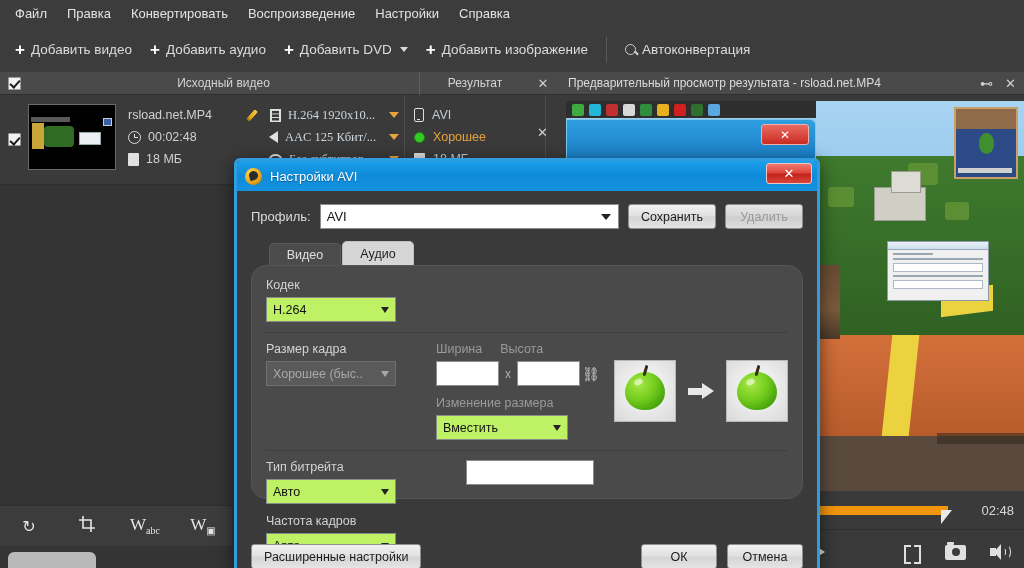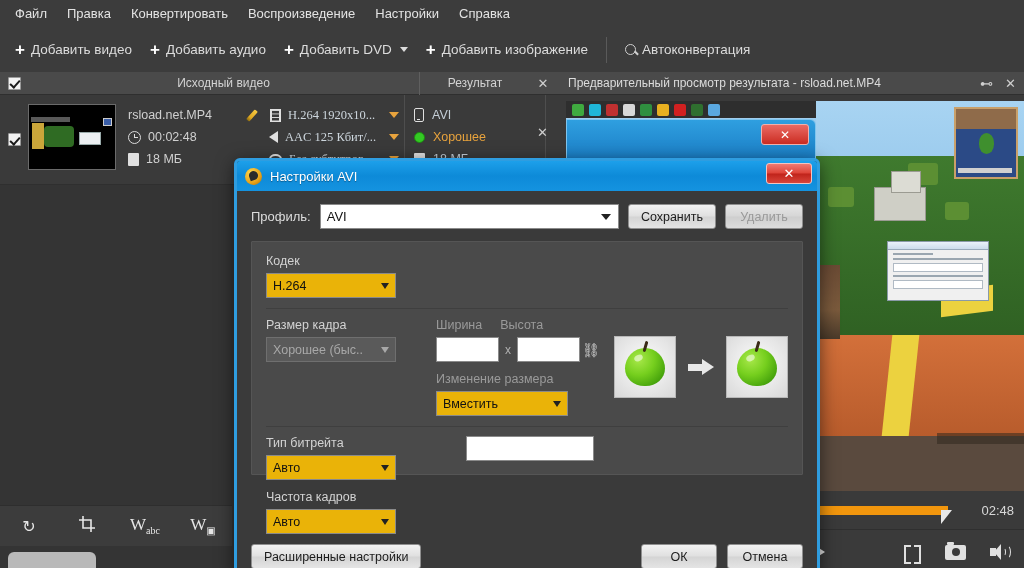--- a/index.html
+++ b/index.html
@@ -391,28 +391,28 @@
     height: 22px; min-width: 72px; padding: 0 14px;
     display: flex; align-items: center; justify-content: center;
     font-size: 12.5px; border-radius: 5px 5px 0 0; cursor: default;
   }
   .tab-inactive { background: #4b4b4b; color: #e0e0e0; border: 1px solid #5a5a5a;
     border-bottom: none; }
   .tab-active { background: #d6d6d6; color: #1f1f1f; border: 1px solid #c0c0c0;
     border-bottom: none; height: 24px; }
 
   .panel {
-    background: #4a4a4a; border-radius: 1px; border: 1px solid #555;
+    background: #4a4a4a; border-radius: 15px; border: 1px solid #555;
     padding: 12px 14px 10px 14px; position: relative;
     height: 234px;
   }
   .grp-label { color: #d3d3d3; font-size: 12.5px; margin-bottom: 5px; }
   .grp-label.dim { color: #9a9a9a; }
   .sel {
-    width: 130px; height: 25px; background: #eab308; border: 1px solid #8a8a8a;
+    width: 130px; height: 25px; background: #bef264; border: 1px solid #8a8a8a;
     color: #111; font-size: 12.5px; display: flex; align-items: center;
     padding: 0 20px 0 6px; position: relative; cursor: default;
     white-space: nowrap; overflow: hidden;
   }
   .sel .ca { position: absolute; right: 6px; width:0;height:0;
     border-left:4.5px solid transparent; border-right:4.5px solid transparent;
     border-top:6px solid #222; }
   .sel.dim { background: #5a5a5a; border-color: #6f6f6f; color: #a8a8a8; }
   .sel.dim .ca { border-top-color: #a8a8a8; }
   .sel.wide { width: 132px; }
@@ -695,20 +695,24 @@
       <div class="profile-row">
         <span class="profile-label">Профиль:</span>
         <div class="profile-select">
           <span>AVI</span>
           <span class="ca"></span>
         </div>
         <div class="btn">Сохранить</div>
         <div class="btn disabled">Удалить</div>
       </div>
 
+      <div class="tabs">
+        <div class="tab tab-inactive">Видео</div>
+        <div class="tab tab-active">Аудио</div>
+      </div>
 
       <div class="panel">
         <div class="grp-label">Кодек</div>
         <div class="sel">
           <span>H.264</span>
           <span class="ca"></span>
         </div>
 
         <div class="divider"></div>
 

